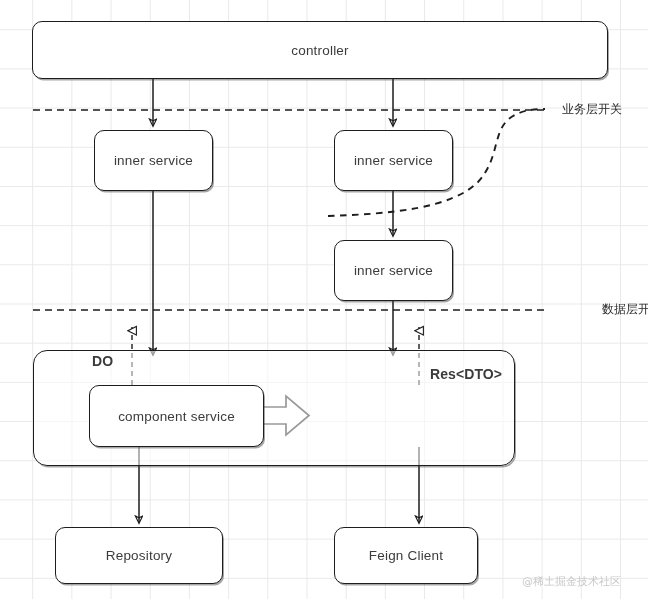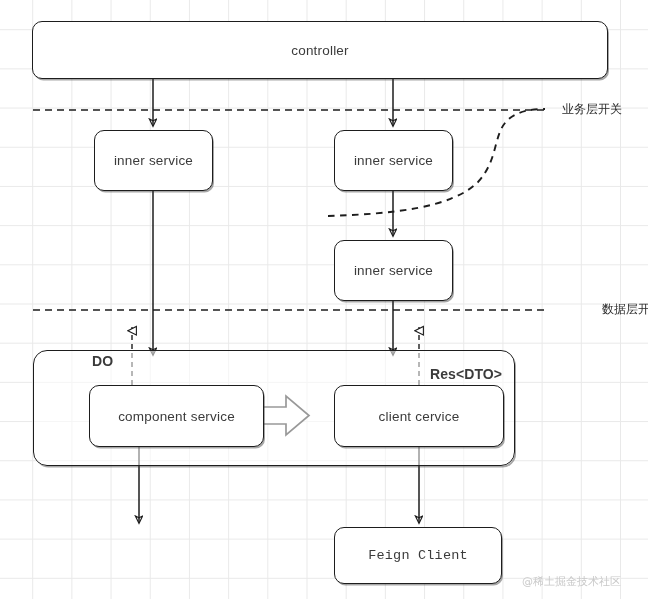--- a/index.html
+++ b/index.html
@@ -113,26 +113,26 @@
   <div class="node" style="left:334px;top:240px;width:119px;height:61px;">
     <span>inner service</span>
   </div>
 
   <div class="node container" style="left:33px;top:350px;width:482px;height:116px;"></div>
 
   <div class="node" style="left:50px;top:385px;width:175px;height:62px;margin-left:39px;">
     <span>component service</span>
   </div>
 
-  <div class="node" style="left:334px;top:385px;width:170px;height:62px;">
-    <span>client cervice</span>
+
+  <div class="node" style="left:55px;top:527px;width:168px;height:57px;">
+    <span>Repository</span>
   </div>
 
-
-  <div class="node" style="left:334px;top:527px;width:168px;height:57px;font-family:Liberation Mono, monospace;">
+  <div class="node" style="left:334px;top:527px;width:144px;height:57px;">
     <span>Feign Client</span>
   </div>
 
   <div class="edge-label" style="left:92px;top:353px;">DO</div>
   <div class="edge-label" style="left:430px;top:353px;margin-top:13px;">Res&lt;DTO&gt;</div>
 
   <div class="layer-label" style="left:562px;top:101px;">业务层开关</div>
   <div class="layer-label" style="left:562px;top:301px;margin-left:40px;">数据层开关</div>
 
   <div class="watermark" style="left:522px;top:574px;">@稀土掘金技术社区</div>

